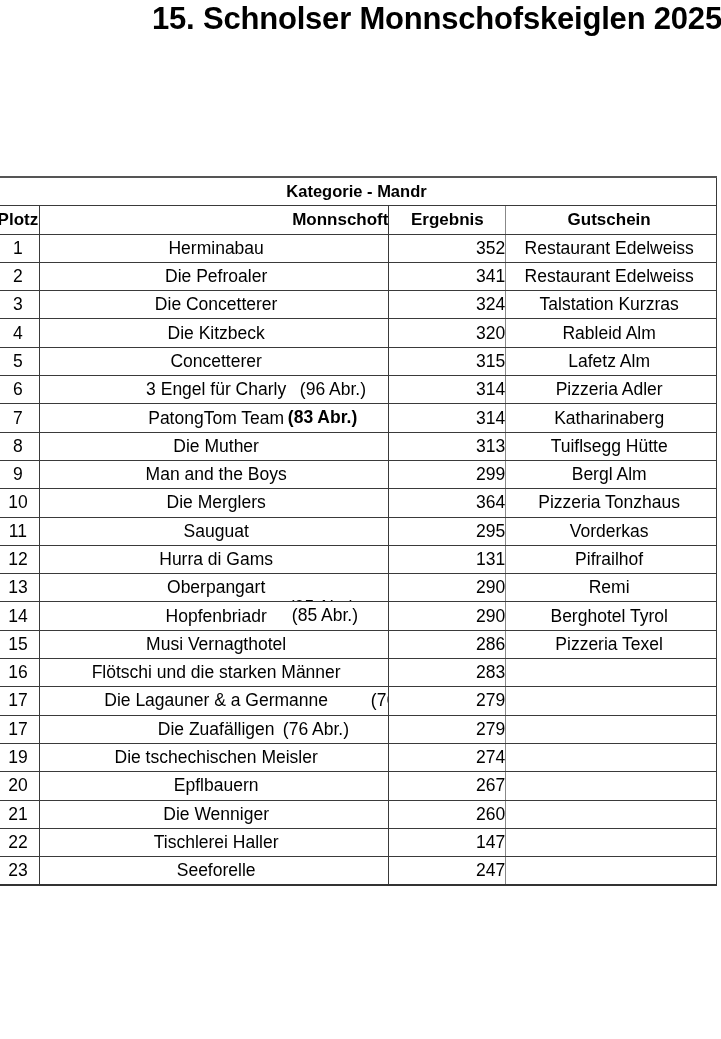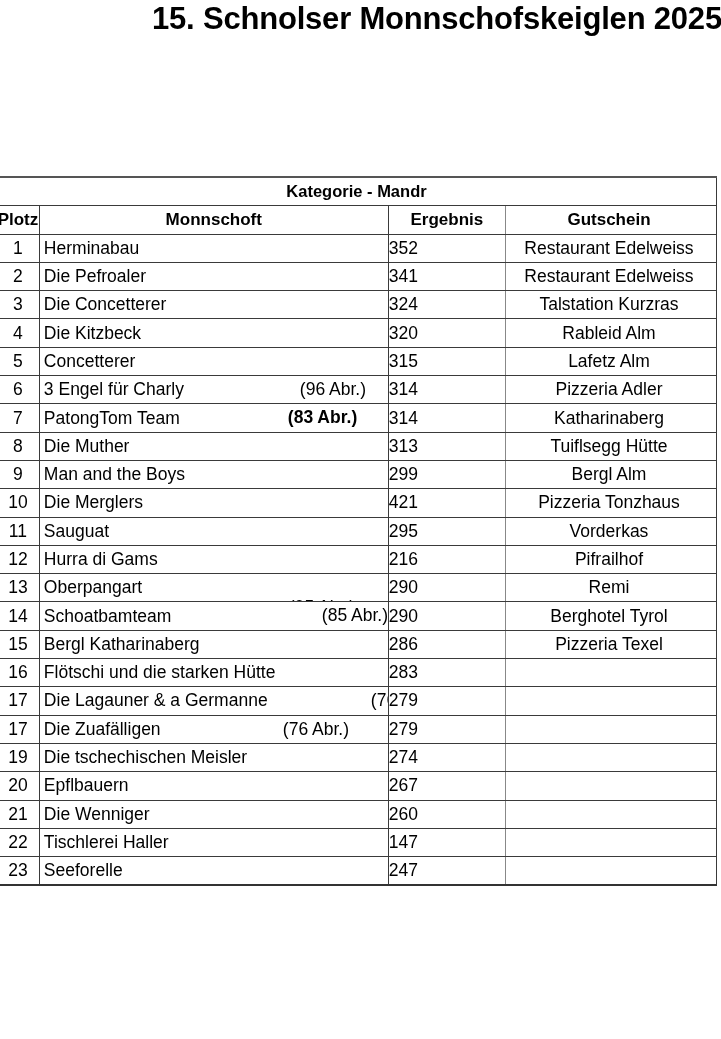--- a/index.html
+++ b/index.html
@@ -17,39 +17,39 @@
       border-collapse: collapse; table-layout: fixed;
       font-size: 17.5px;
     }
     table.results td, table.results th {
       border: 1px solid #3a3a3a; padding: 0; height: 27.3px; line-height: 27px;
       white-space: nowrap; overflow: hidden;
     }
     table.results tr.cat th { border-top: 2px solid #555; font-size: 16.5px; font-weight: bold; text-align: center; }
     table.results tr.hdr th { font-weight: bold; text-align: center; font-size: 17px; }
     .c-plotz { width: 42px; text-align: center; }
-    .c-team { width: 356px; text-align: left; padding-left: 4px !important; position: relative; }
-    .c-erg { width: 121px; text-align: left; border-left: 1px solid #888 !important; border-right: 1px solid #888 !important; }
+    .c-team { width: 356px; text-align: center; padding-left: 4px !important; position: relative; }
+    .c-erg { width: 121px; text-align: right; border-left: 1px solid #888 !important; border-right: 1px solid #888 !important; }
     .c-gut { width: 210px; text-align: center; padding-right: 4px !important; }
     .abr { position: absolute; top: 0; }
     table.results tbody tr:last-child td { border-bottom: 2px solid #333; }
   </style>
 </head>
 <body>
 
 <div class="title">15. Schnolser Monnschofskeiglen 2025</div>
 
 <table class="results">
   <thead>
     <tr class="cat">
       <th colspan="4">Kategorie - Mandr</th>
     </tr>
     <tr class="hdr">
       <th class="c-plotz">Plotz</th>
-      <th class="c-team" style="text-align:center;padding-left:0!important">Monnschoft</th>
+      <th class="c-team" style="text-align:right;padding-left:0!important">Monnschoft</th>
       <th class="c-erg">Ergebnis</th>
       <th class="c-gut">Gutschein</th>
     </tr>
   </thead>
   <tbody id="rows">
       <tr>
         <td class="c-plotz">1</td>
         <td class="c-team"><span>Herminabau</span></td>
         <td class="c-erg">352</td>
         <td class="c-gut">Restaurant Edelweiss</td>
@@ -98,56 +98,56 @@
       </tr>
       <tr>
         <td class="c-plotz">9</td>
         <td class="c-team"><span>Man and the Boys</span></td>
         <td class="c-erg">299</td>
         <td class="c-gut">Bergl Alm</td>
       </tr>
       <tr>
         <td class="c-plotz">10</td>
         <td class="c-team"><span>Die Merglers</span></td>
-        <td class="c-erg">421</td>
+        <td class="c-erg">364</td>
         <td class="c-gut">Pizzeria Tonzhaus</td>
       </tr>
       <tr>
         <td class="c-plotz">11</td>
         <td class="c-team"><span>Sauguat</span></td>
         <td class="c-erg">295</td>
         <td class="c-gut">Vorderkas</td>
       </tr>
       <tr>
         <td class="c-plotz">12</td>
         <td class="c-team"><span>Hurra di Gams</span></td>
-        <td class="c-erg">216</td>
+        <td class="c-erg">131</td>
         <td class="c-gut">Pifrailhof</td>
       </tr>
       <tr>
         <td class="c-plotz">13</td>
         <td class="c-team"><span>Oberpangart</span><span class="abr" style="left: 249px; margin-top: 20px;">(95 Abr.)</span></td>
         <td class="c-erg">290</td>
         <td class="c-gut">Remi</td>
       </tr>
       <tr>
         <td class="c-plotz">14</td>
-        <td class="c-team"><span>Schoatbamteam</span><span class="abr" style="left: 252px; margin-left: 30px;">(85 Abr.)</span></td>
+        <td class="c-team"><span>Hopfenbriadr</span><span class="abr" style="left: 252px;">(85 Abr.)</span></td>
         <td class="c-erg">290</td>
         <td class="c-gut">Berghotel Tyrol</td>
       </tr>
       <tr>
         <td class="c-plotz">15</td>
-        <td class="c-team"><span>Bergl Katharinaberg</span></td>
+        <td class="c-team"><span>Musi Vernagthotel</span></td>
         <td class="c-erg">286</td>
         <td class="c-gut">Pizzeria Texel</td>
       </tr>
       <tr>
         <td class="c-plotz">16</td>
-        <td class="c-team"><span>Flötschi und die starken Hütte</span></td>
+        <td class="c-team"><span>Flötschi und die starken Männer</span></td>
         <td class="c-erg">283</td>
         <td class="c-gut"></td>
       </tr>
       <tr>
         <td class="c-plotz">17</td>
         <td class="c-team"><span>Die Lagauner &amp; a Germanne</span><span class="abr" style="left: 331px;">(76 Abr.)</span></td>
         <td class="c-erg">279</td>
         <td class="c-gut"></td>
       </tr>
       <tr>

